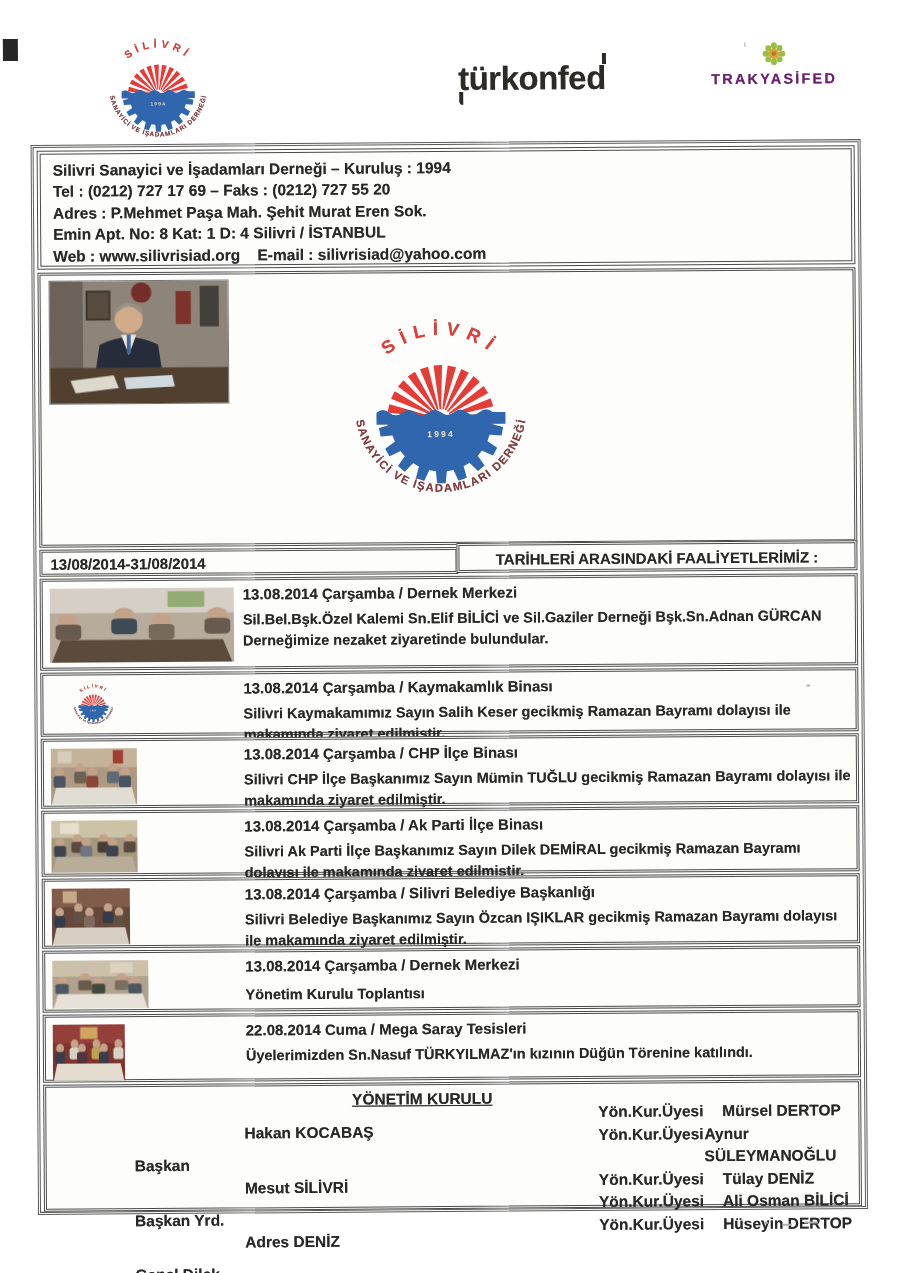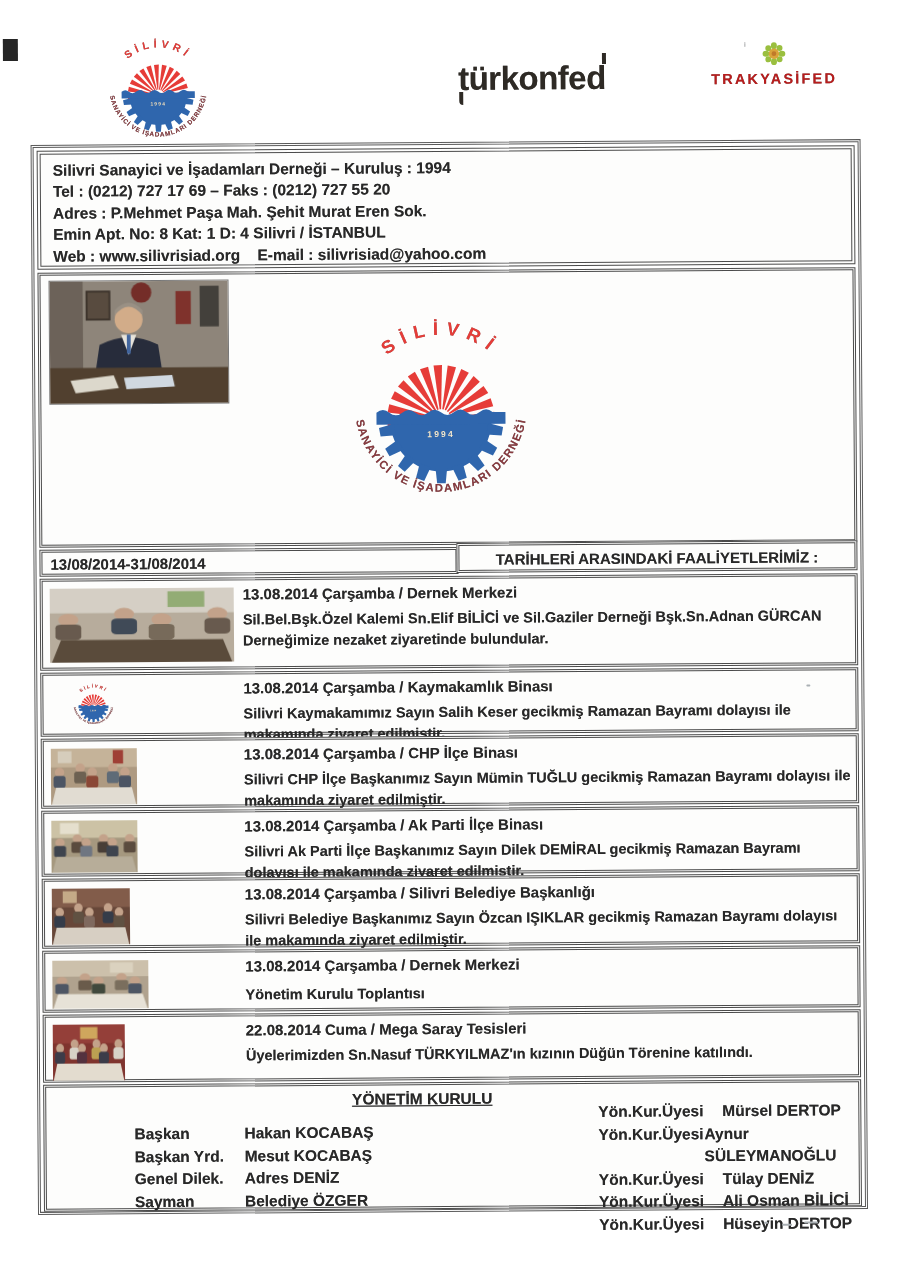--- a/index.html
+++ b/index.html
@@ -11,21 +11,21 @@
 
   
   .logo-top{position:absolute;left:101px;top:26px;width:122px;height:122px;}
   .logo-top svg,.logo-big svg,.logo-photo svg{width:100%;height:100%;}
   .turkonfed{position:absolute;left:462px;top:60px;font-size:33px;font-weight:bold;color:#2e2a25;letter-spacing:-.5px;}
   .t-tail{position:absolute;left:1px;bottom:-7px;width:4px;height:13px;background:#2e2a25;border-radius:0 0 0 5px;}
   .d-top{position:absolute;right:0;top:-6px;width:4px;height:11px;background:#2e2a25;}
   .trakyasifed{position:absolute;left:710px;top:44px;width:136px;text-align:center;}
   .flower{width:24px;height:24px;margin:0 auto;}
   .flower svg{width:100%;height:100%;}
-  .trakya-text{font-size:14.5px;font-weight:bold;letter-spacing:2.2px;color:#b91c1c;margin-top:5px;}
+  .trakya-text{font-size:14.5px;font-weight:bold;letter-spacing:2.2px;color:#701a75;margin-top:5px;}
   .faint-mark{position:absolute;left:38px;top:-4px;color:#c2c4c6;font-size:11px;}
 
   
   .outer-frame{position:absolute;left:34px;top:142px;width:830px;height:1070px;border:3px double #5a5a5a;box-sizing:border-box;pointer-events:none;}
 
   .info-box{position:absolute;left:40px;top:148px;width:818px;height:119px;border:4px double #4b4b4b;box-sizing:border-box;padding:5px 12px 0 12px;background:#fdfdfc;}
   .info-line{font-size:15.5px;font-weight:bold;line-height:21.4px;white-space:pre;}
 
   .hero-box{position:absolute;left:40px;top:270px;width:818px;height:275px;border:3px double #4b4b4b;box-sizing:border-box;background:#fdfdfc;}
   .president{position:absolute;left:8px;top:5px;width:178px;height:122px;border:1px solid #777;}
@@ -58,21 +58,21 @@
   .activity-date{font-size:15px;font-weight:bold;}
   .activity-desc{font-size:14.5px;font-weight:bold;margin-top:7px;max-width:645px;line-height:21px;}
   .activity-row:nth-of-type(6) .activity-desc{margin-top:10px;}
 
   .board-box{position:absolute;left:40px;top:1082px;width:818px;height:127px;border:3px double #4b4b4b;box-sizing:border-box;background:#fdfdfc;}
   .board-title{position:absolute;left:0;right:60px;top:5px;text-align:center;font-size:15.5px;font-weight:bold;text-decoration:underline;}
   .board-col{position:absolute;}
   .board-left{left:88px;top:36px;}
   .board-right{left:518px;top:17px;}
   .board-row{display:flex;font-size:15.5px;font-weight:bold;line-height:22.5px;}
-  .board-left .board-role{width:110px;}
+  .board-left .board-role{width:110px;margin-top:32px;}
   .board-right .board-role{width:124px;margin-left:34px;}
 
   .speck{position:absolute;background:#aab0b4;width:4px;height:2px;border-radius:1px;}
 </style>
 </head>
 <body>
 
 <div class="sheet scan-text">
 
   <div class="corner-mark"></div>
@@ -390,21 +390,21 @@
   <section class="board-box">
     <div class="board-title">YÖNETİM KURULU</div>
     <div class="board-col board-left">
 
     <div class="board-row">
         <span class="board-role">Başkan</span>
         <span class="board-name">Hakan KOCABAŞ</span>
       </div>
         <div class="board-row">
         <span class="board-role">Başkan Yrd.</span>
-        <span class="board-name">Mesut KOCABAŞ</span>
+        <span class="board-name">Mesut SİLİVRİ</span>
       </div>
         <div class="board-row">
         <span class="board-role">Genel Dilek.</span>
         <span class="board-name">Adres DENİZ</span>
       </div>
         <div class="board-row">
         <span class="board-role">Sayman</span>
         <span class="board-name">Belediye ÖZGER</span>
       </div>
       </div>

